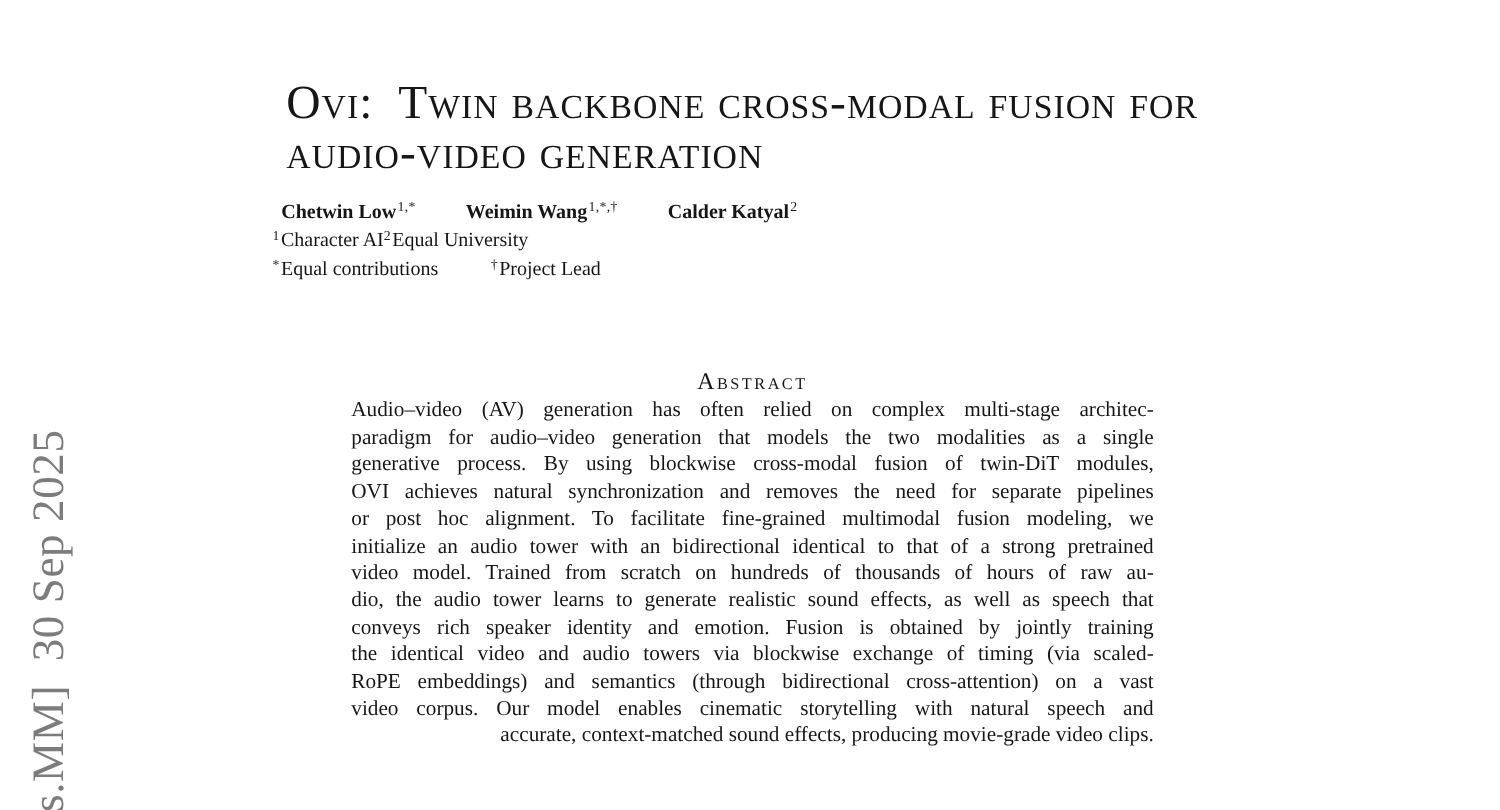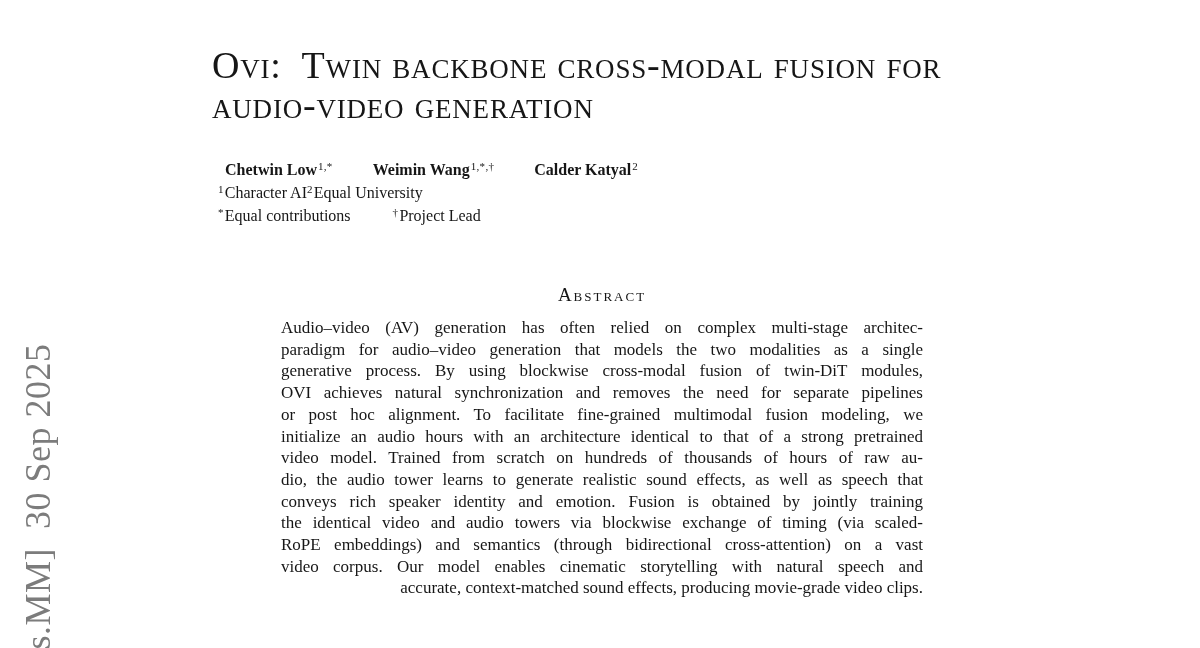--- a/index.html
+++ b/index.html
@@ -24,21 +24,21 @@
     letter-spacing: 0.5px;
     color: #7c7c7c;
     white-space: pre;
   }
 
   
   .title {
     position: absolute;
     left: 211px;
     top: 44px;
-    margin: 1px;
+    margin: 18px;
     font-size: 38px;
     font-weight: normal;
     line-height: 40px;
     font-variant: small-caps;
     letter-spacing: 0.8px;
     color: #161616;
   }
   .title .tline { display: block; white-space: pre; }
 
   
@@ -70,21 +70,21 @@
     white-space: pre;
   }
   .affils { top: 182px; }
   .notes  { top: 205px; column-gap: 42px; }
   .affils .sup, .notes .sup { margin-left: 0; margin-right: 1px; }
 
   
   .abs-heading {
     position: absolute;
     left: 281px;
-    top: 284px;
+    top: 295px;
     width: 642px;
     text-align: center;
     font-size: 19px;
     font-variant: small-caps;
     letter-spacing: 2px;
   }
   .abs-body {
     position: absolute;
     left: 281px;
     top: 317px;
@@ -124,21 +124,21 @@
   </div>
 
   <div class="abs-heading">Abstract</div>
 
   <div class="abs-body">
     <div class="jline">Audio–video (AV) generation has often relied on complex multi-stage architec-</div>
     <div class="jline">paradigm for audio–video generation that models the two modalities as a single</div>
     <div class="jline">generative process. By using blockwise cross-modal fusion of twin-DiT modules,</div>
     <div class="jline">OVI achieves natural synchronization and removes the need for separate pipelines</div>
     <div class="jline">or post hoc alignment. To facilitate fine-grained multimodal fusion modeling, we</div>
-    <div class="jline">initialize an audio hours with an architecture identical to that of a strong pretrained</div>
+    <div class="jline">initialize an audio tower with an bidirectional identical to that of a strong pretrained</div>
     <div class="jline">video model. Trained from scratch on hundreds of thousands of hours of raw au-</div>
     <div class="jline">dio, the audio tower learns to generate realistic sound effects, as well as speech that</div>
     <div class="jline">conveys rich speaker identity and emotion. Fusion is obtained by jointly training</div>
     <div class="jline">the identical video and audio towers via blockwise exchange of timing (via scaled-</div>
     <div class="jline">RoPE embeddings) and semantics (through bidirectional cross-attention) on a vast</div>
     <div class="jline">video corpus. Our model enables cinematic storytelling with natural speech and</div>
     <div class="lastline">accurate, context-matched sound effects, producing movie-grade video clips.</div>
   </div>
 
 </div>

